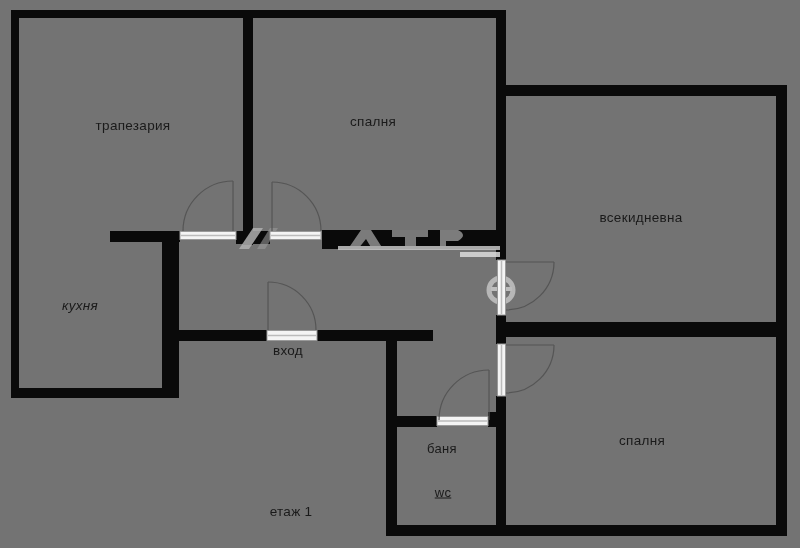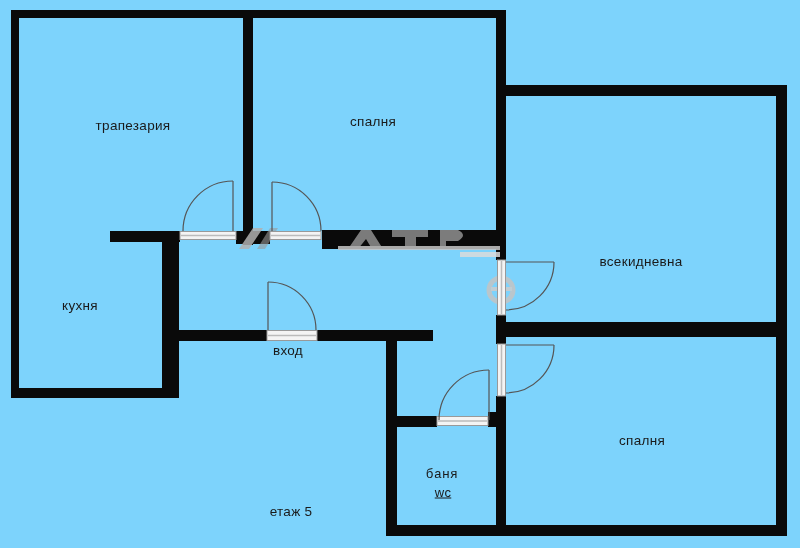--- a/index.html
+++ b/index.html
@@ -5,21 +5,21 @@
   html, body {
     margin: 0;
     padding: 0;
     background: #ffffff;
     font-family: "Liberation Sans", sans-serif;
   }
   .plan-wrap {
     position: relative;
     width: 800px;
     height: 548px;
-    background: #7dd3fc;
+    background: #737373;
     overflow: hidden;
   }
   .plan-svg {
     position: absolute;
     left: 0;
     top: 0;
   }
   .room-label {
     position: absolute;
     transform: translate(-50%, -50%);
@@ -116,27 +116,27 @@
         <line x1="489" y1="420" x2="489" y2="370"></line>
         <path d="M 439 420 A 50 50 0 0 1 489 370"></path>
       </g>
     </g>
   </svg>
 
   <div class="room-label" style="left:133px; top:125px;">трапезария</div>
 
   <div class="room-label" style="left:373px; top:121px;">спалня</div>
 
-  <div class="room-label" style="left:641px; top:217px;margin-top:44px;">всекидневна</div>
+  <div class="room-label" style="left:641px; top:217px;">всекидневна</div>
 
-  <div class="room-label" style="left:80px; top:305px;">кухня</div>
+  <div class="room-label" style="left:80px; top:305px;font-style:italic;">кухня</div>
 
   <div class="room-label" style="left:288px; top:350px;text-align:right;">вход</div>
 
-  <div class="room-label small" style="left:442px; top:474px;font-family:Liberation Mono, monospace;">баня</div>
+  <div class="room-label small" style="left:442px; top:448px;">баня</div>
 
   <div class="room-label small" style="left:443px; top:492px;text-decoration:underline;">wc</div>
 
   <div class="room-label" style="left:642px; top:440px;">спалня</div>
 
-  <div class="room-label" style="left:291px; top:511px;">етаж 5</div>
+  <div class="room-label" style="left:291px; top:511px;">етаж 1</div>
 
 </div>
 
 </body></html>

